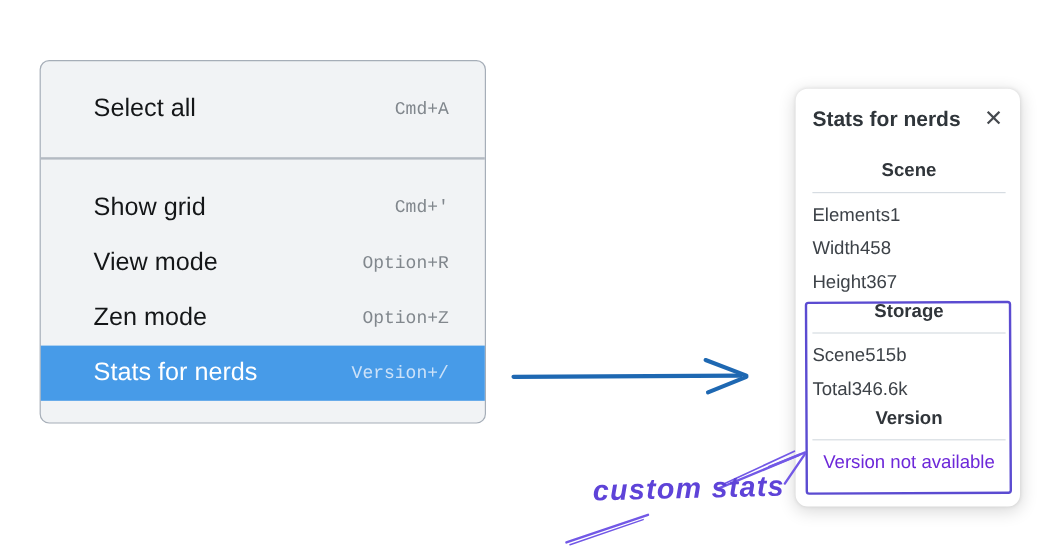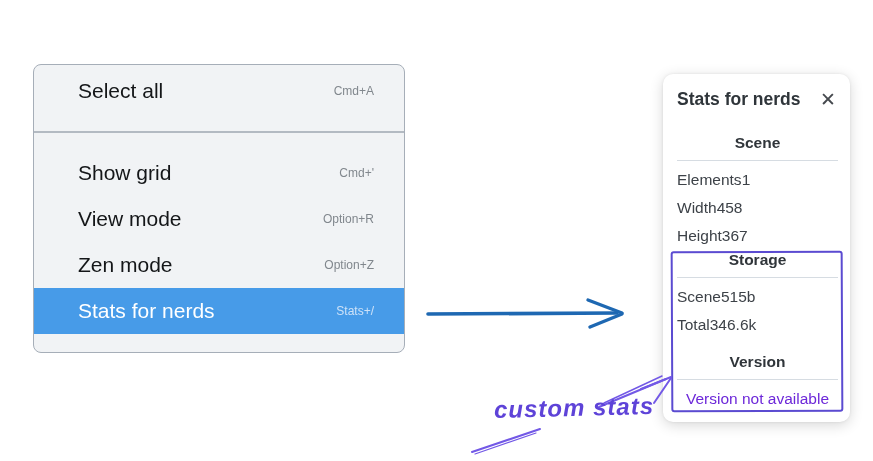--- a/index.html
+++ b/index.html
@@ -11,40 +11,41 @@
     width: 873px;
     height: 461px;
     background: #ffffff;
     overflow: hidden;
   }
 
   
   .context-menu {
     position: absolute;
     left: 33px;
-    top: 64px;
+    top: 50px;
     width: 372px;
     background: #f1f3f5;
     border: 1.5px solid #a6aeb8;
     border-radius: 8px;
-    padding: 3px 0 18px 0;
+    padding: 17px 0 18px 0;
   }
   .menu-item {
     height: 46px;
     display: flex;
     align-items: center;
     justify-content: space-between;
     padding: 0 30px 0 44px;
     font-size: 21px;
     color: #141618;
     cursor: default;
   }
   .menu-item .shortcut {
     color: #81878d;
-    font-size: 12px;
+    font-size: 15px;
+    font-family: Liberation Mono, monospace;
   }
   .menu-item.selected {
     background: #479be8;
     color: #ffffff;
   }
   .menu-item.selected .shortcut {
     color: #cde2f8;
   }
   .menu-separator {
     height: 2px;
@@ -88,21 +89,21 @@
   }
   .section-heading {
     text-align: center;
     font-weight: bold;
     font-size: 15.5px;
     color: #30353a;
     line-height: 20px;
   }
   .h-scene   { margin-top: 23px; }
   .h-storage { margin-top: 0; }
-  .h-version { margin-top: 13px; }
+  .h-version { margin-top: 0; }
   .divider {
     height: 1px;
     background: #d6dce2;
     margin-top: 7px;
     margin-bottom: 5px;
   }
   .stat-row {
     display: flex;
     justify-content: flex-start;
     line-height: 28px;
@@ -162,21 +163,21 @@
     <div class="menu-item">
       <span>View mode</span>
       <span class="shortcut">Option+R</span>
     </div>
     <div class="menu-item">
       <span>Zen mode</span>
       <span class="shortcut">Option+Z</span>
     </div>
     <div class="menu-item selected">
       <span>Stats for nerds</span>
-      <span class="shortcut">Stats+/</span>
+      <span class="shortcut">Version+/</span>
     </div>
   </div>
 
   <div class="stats-panel">
     <div class="panel-title-row">
       <span class="panel-title">Stats for nerds</span>
       <span class="panel-close">✕</span>
     </div>
 
     <div class="section-heading h-scene">Scene</div>

